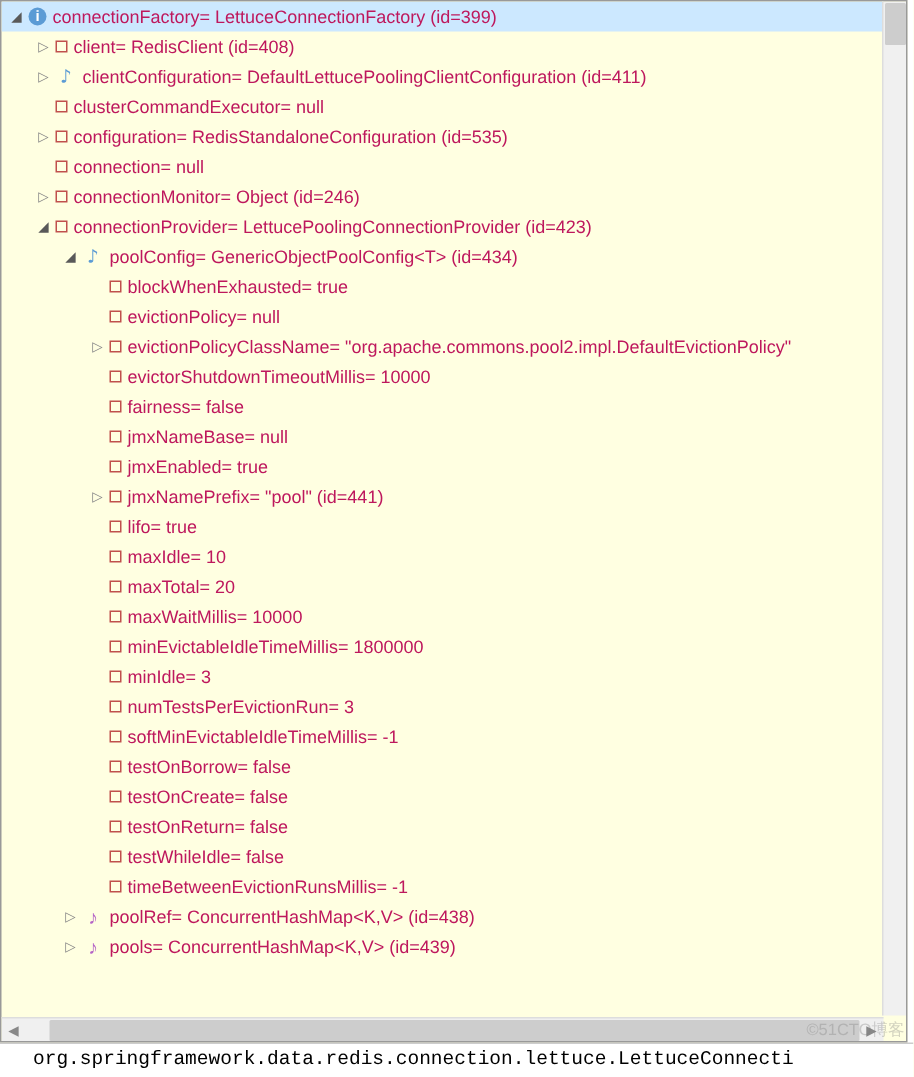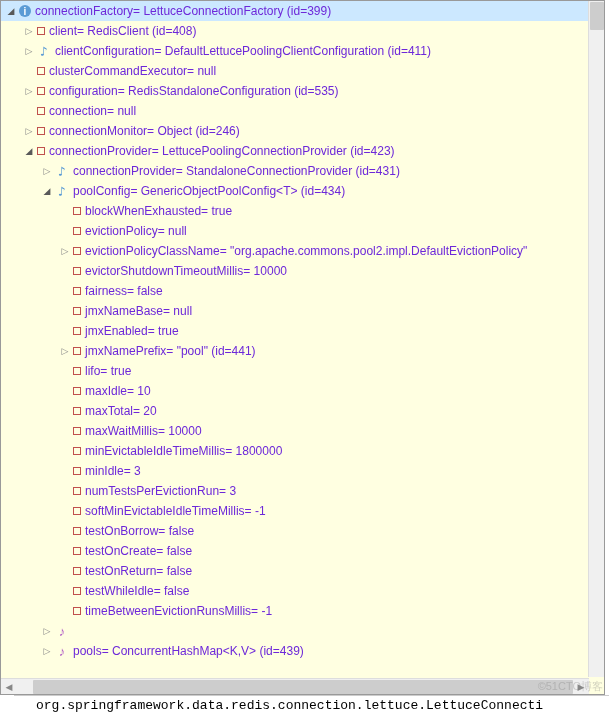--- a/index.html
+++ b/index.html
@@ -76,21 +76,21 @@
       font-weight: bold;
       font-family: monospace;
     }
     .icon-field-blue::before { content: "♪"; font-size: 13px; }
     .icon-field-purple {
       color: #b565c7;
       font-weight: bold;
     }
     .icon-field-purple::before { content: "♪"; font-size: 13px; }
     .label {
-      color: #6d28d9;
+      color: #be185d;
       white-space: nowrap;
       text-align: right;
     }
     .scrollbar-v {
       position: absolute;
       right: 0; top: 0;
       width: 16px; height: 676px;
       background: #f0f0f0;
       border-left: 1px solid #ddd;
     }
@@ -129,21 +129,20 @@
       color: #888;
       font-size: 9px;
     }
     .status-bar {
       font-family: "Courier New", monospace;
       font-size: 13px;
       padding: 2px 22px;
       white-space: nowrap;
       overflow: hidden;
       border-top: 1px solid #ccc;
-      margin-left: 14px;
     }
     .watermark {
       position: absolute;
       right: 6px;
       bottom: 24px;
       color: rgba(128,128,128,0.35);
       font-size: 11px;
     }
   </style>
 </head>
@@ -197,27 +196,20 @@
         </div>
         <div class="row">
           <span class="indent"></span>
           <span class="toggle expanded"></span>
           <span class="icon icon-field-red"></span>
           <span class="label">connectionProvider= LettucePoolingConnectionProvider  (id=423)</span>
         </div>
         <div class="row">
           <span class="indent"></span>
           <span class="indent"></span>
-          <span class="toggle collapsed"></span>
-          <span class="icon icon-field-blue"></span>
-          <span class="label">connectionProvider= StandaloneConnectionProvider  (id=431)</span>
-        </div>
-        <div class="row">
-          <span class="indent"></span>
-          <span class="indent"></span>
           <span class="toggle expanded"></span>
           <span class="icon icon-field-blue"></span>
           <span class="label">poolConfig= GenericObjectPoolConfig&lt;T&gt;  (id=434)</span>
         </div>
         <div class="row">
           <span class="indent"></span>
           <span class="indent"></span>
           <span class="indent"></span>
           <span class="toggle"></span>
           <span class="icon icon-field-red"></span>
@@ -381,20 +373,21 @@
           <span class="indent"></span>
           <span class="toggle"></span>
           <span class="icon icon-field-red"></span>
           <span class="label">timeBetweenEvictionRunsMillis= -1</span>
         </div>
         <div class="row">
           <span class="indent"></span>
           <span class="indent"></span>
           <span class="toggle collapsed"></span>
           <span class="icon icon-field-purple"></span>
+          <span class="label">poolRef= ConcurrentHashMap&lt;K,V&gt;  (id=438)</span>
         </div>
         <div class="row">
           <span class="indent"></span>
           <span class="indent"></span>
           <span class="toggle collapsed"></span>
           <span class="icon icon-field-purple"></span>
           <span class="label">pools= ConcurrentHashMap&lt;K,V&gt;  (id=439)</span>
         </div>
       </div>
 

